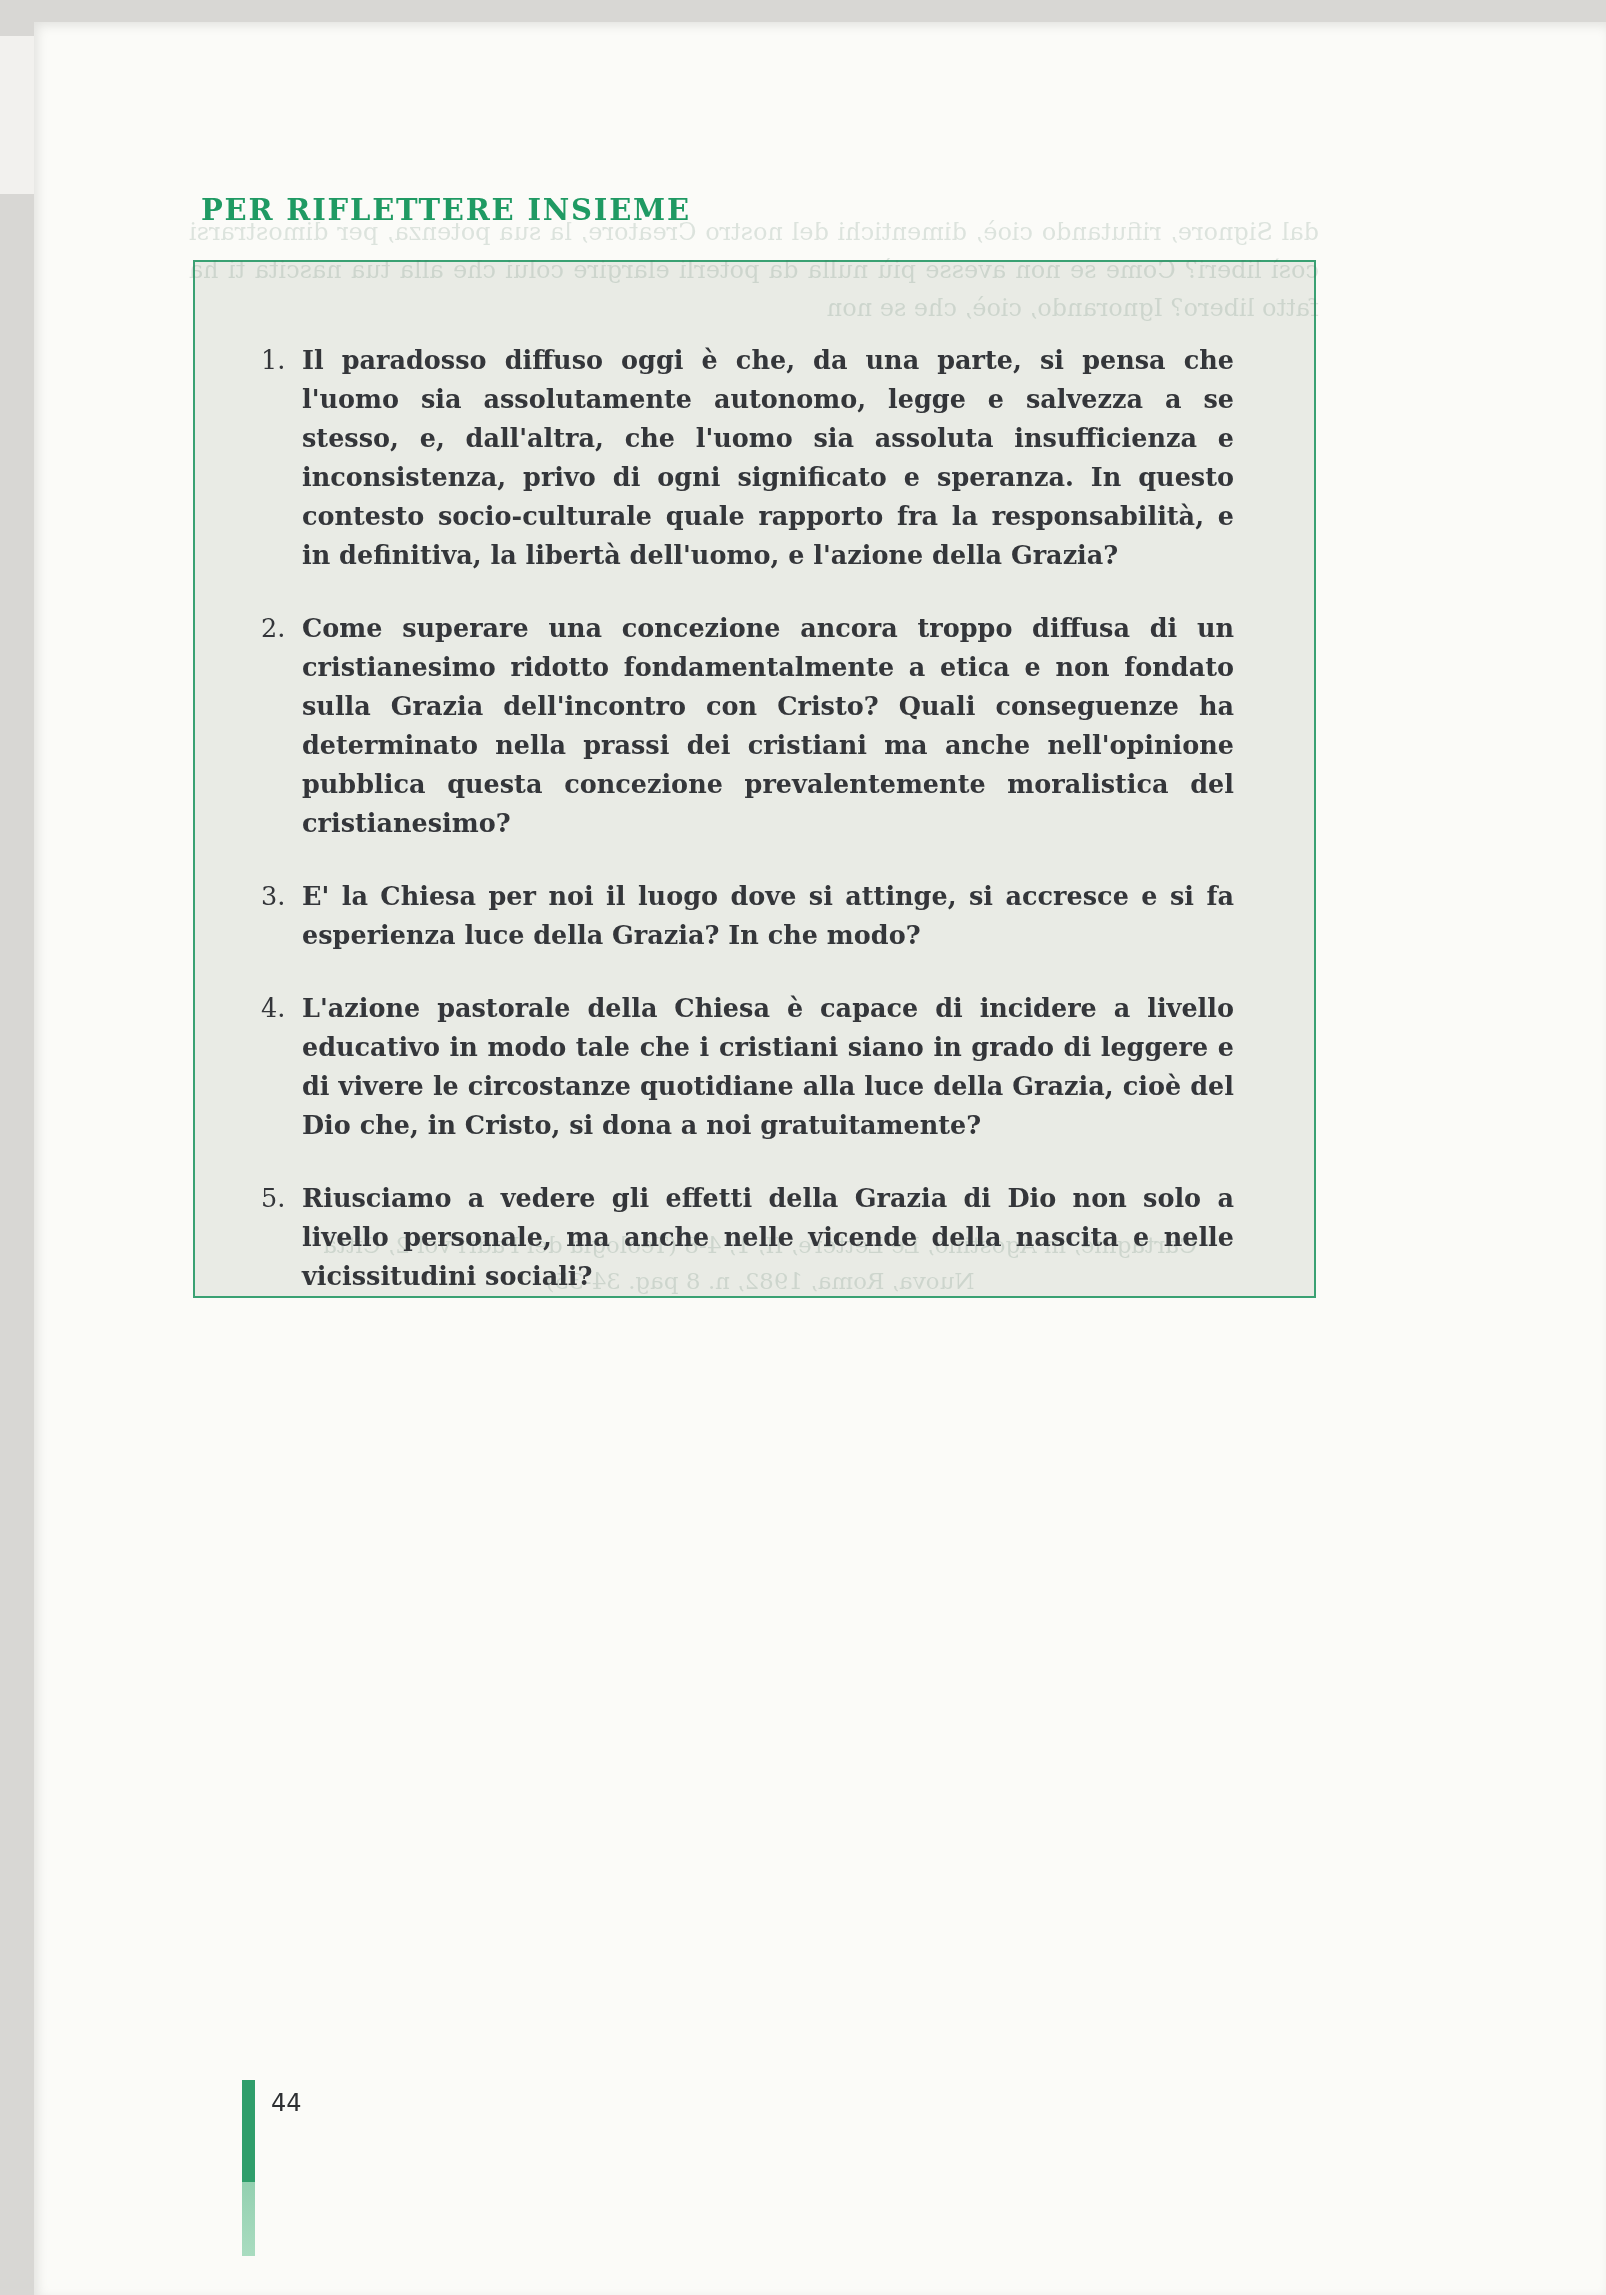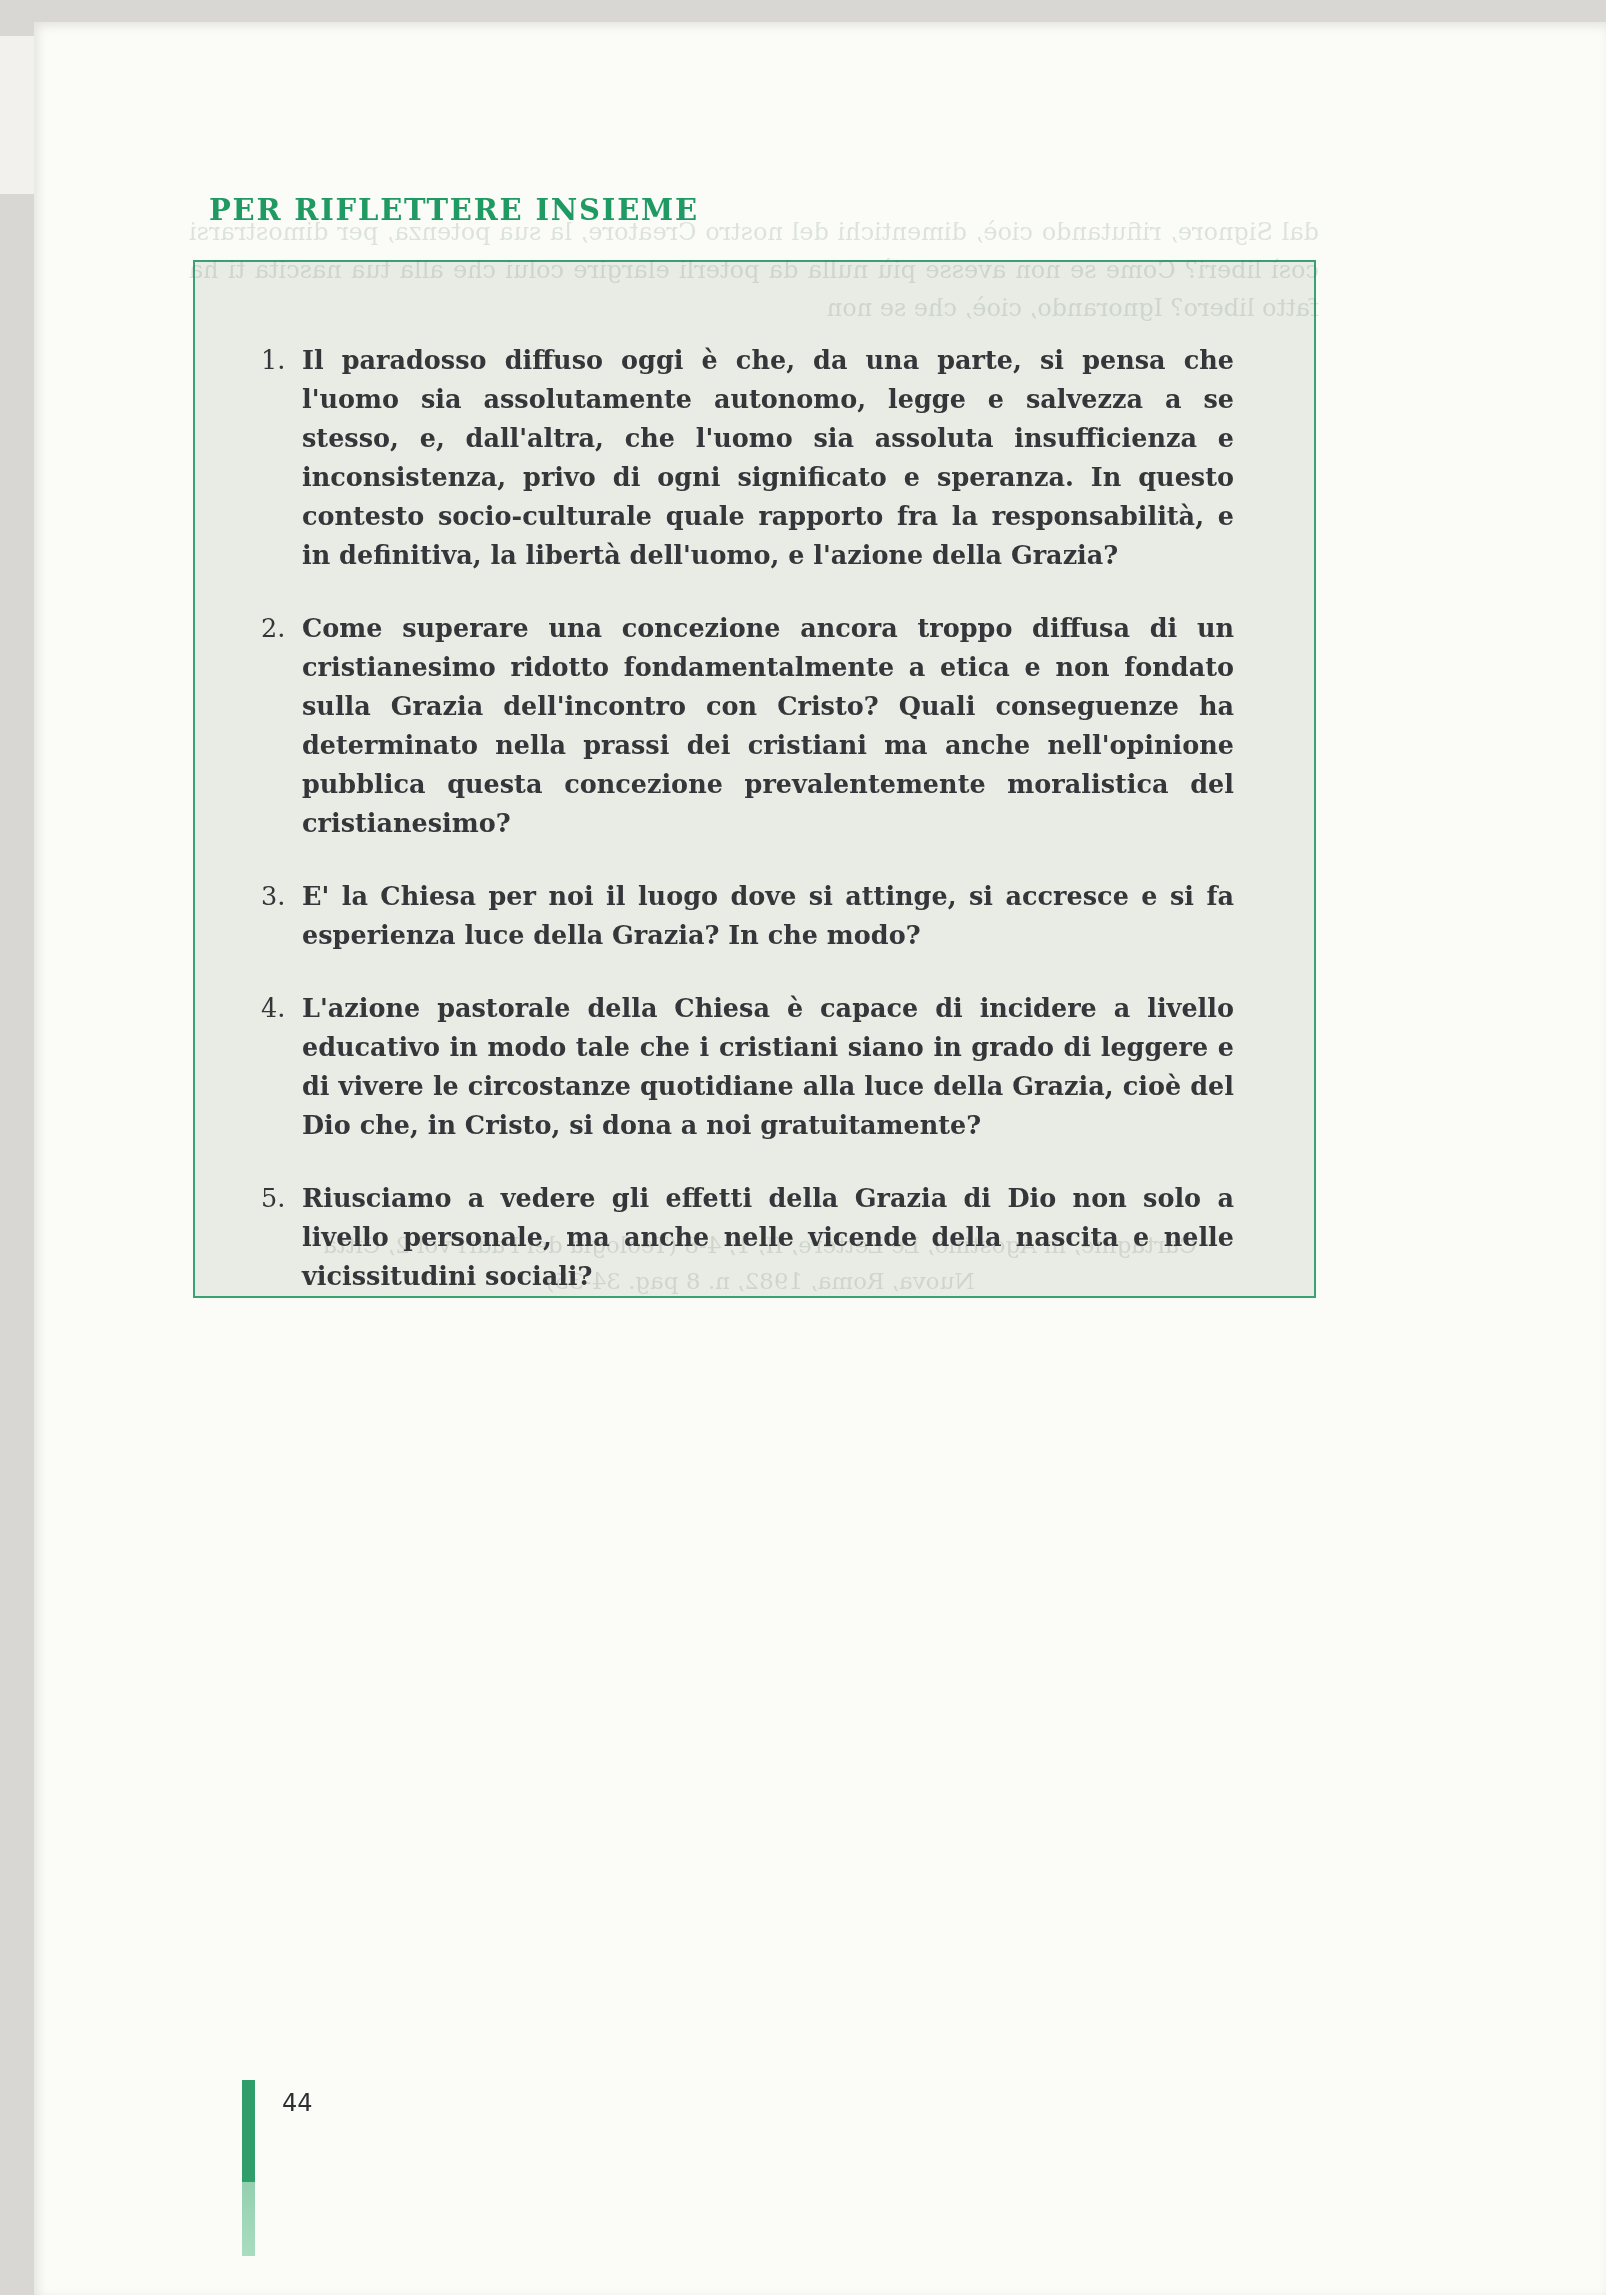--- a/index.html
+++ b/index.html
@@ -16,21 +16,20 @@
     background:#fbfbf8;
     box-shadow:inset 3.6px 3.6px 11px rgba(0,0,0,0.10);
   }
   .corner-white{
     position:absolute;left:0;top:36px;width:34px;height:158px;background:#f2f1ee;
   }
   .header{
     position:absolute;left:201px;top:193px;
     font-size:29px;font-weight:bold;letter-spacing:1.8px;
     color:#1f9a63;
-    margin-left:8px;
   }
   .qbox{
     position:absolute;left:193px;top:260px;width:1123px;height:1038px;
     border:2.4px solid #3aa173;
     background:#e9ebe5;
     box-sizing:border-box;
   }
   
   .bleed{
     position:absolute;
@@ -60,21 +59,21 @@
     color:#34363a;
   }
   .question:last-child{margin-bottom:0;}
   .q-num{width:41px;flex-shrink:0;}
   .q-text{flex:1;text-align:justify;font-weight:bold;}
   .footer-bar{
     position:absolute;left:242px;top:2080px;width:13.4px;height:176px;
     background:linear-gradient(to bottom,#2f9e6b 0px,#2f9e6b 102px,#93d0b0 102px,#a9dcc0 176px);
   }
   .page-number{
-    position:absolute;left:282px;top:2089px;
+    position:absolute;left:271px;top:2089px;
     font-size:24px;color:#2d2f32;
     font-family:"DejaVu Sans","Liberation Sans",sans-serif;
   }
 </style>
 </head>
 <body>
 
 <div class="page">
   <div class="paper"></div>
   <div class="corner-white"></div>

